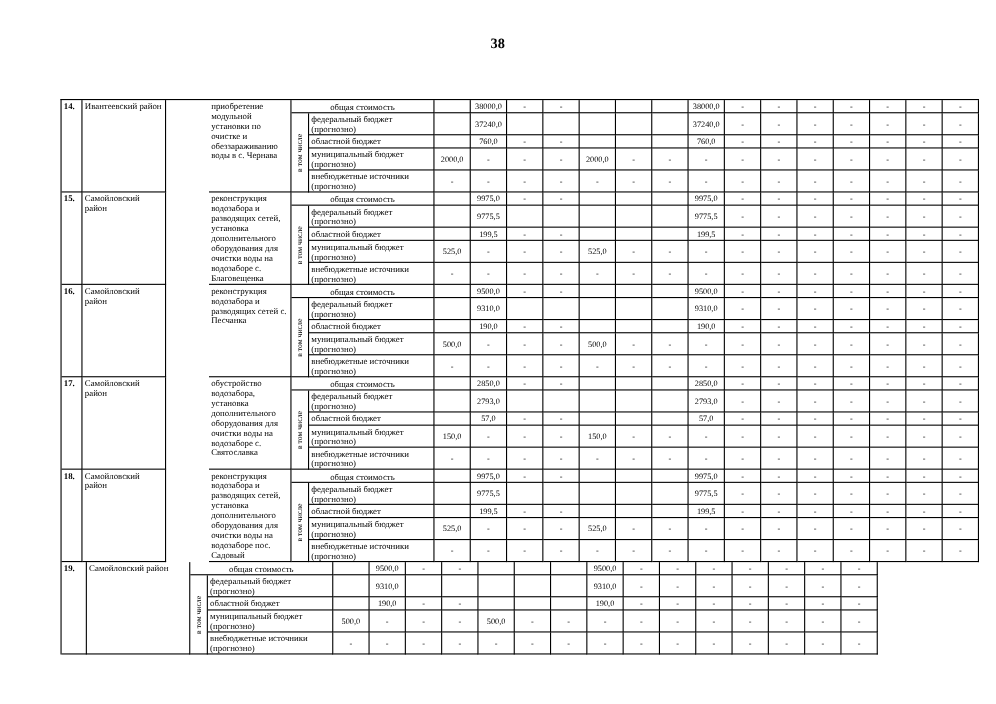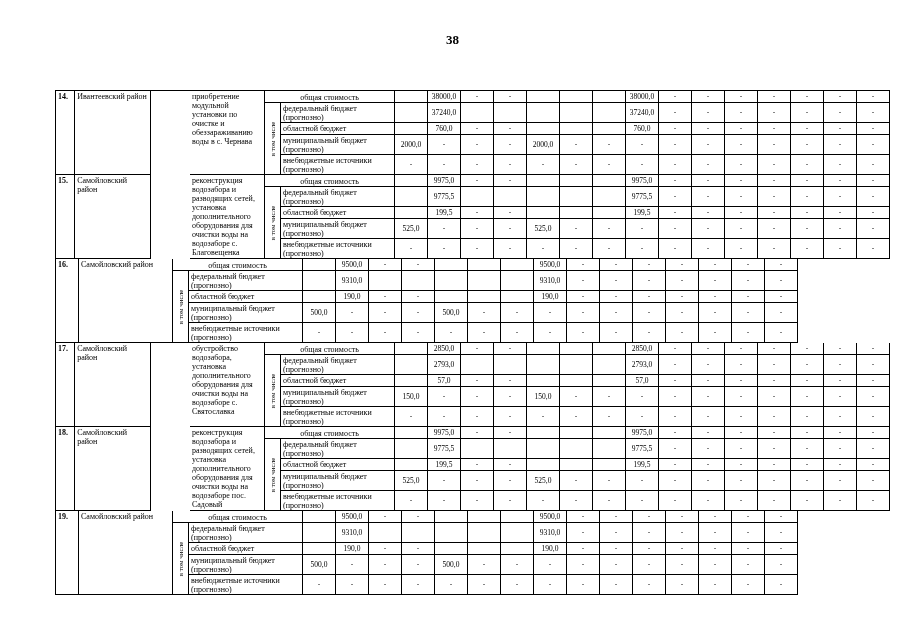--- a/index.html
+++ b/index.html
@@ -276,20 +276,21 @@
               <div class="cell vc">-</div>
               <div class="cell vc">-</div>
             </div>
           </div>
         </div>
       </div>
     </div>
     <div class="irow">
       <div class="cell c-num">16.</div>
       <div class="cell c-district">Самойловский район</div>
+      <div class="cell c-desc">реконструкция водозабора и разводящих сетей с. Песчанка</div>
       <div class="rt">
         <div class="brow h1">
           <div class="cell lab lab-merged">
             <div>общая стоимость</div>
           </div>
           <div class="cell vc"></div>
           <div class="cell vc bold">9500,0</div>
           <div class="cell vc">-</div>
           <div class="cell vc">-</div>
           <div class="cell vc"></div>

